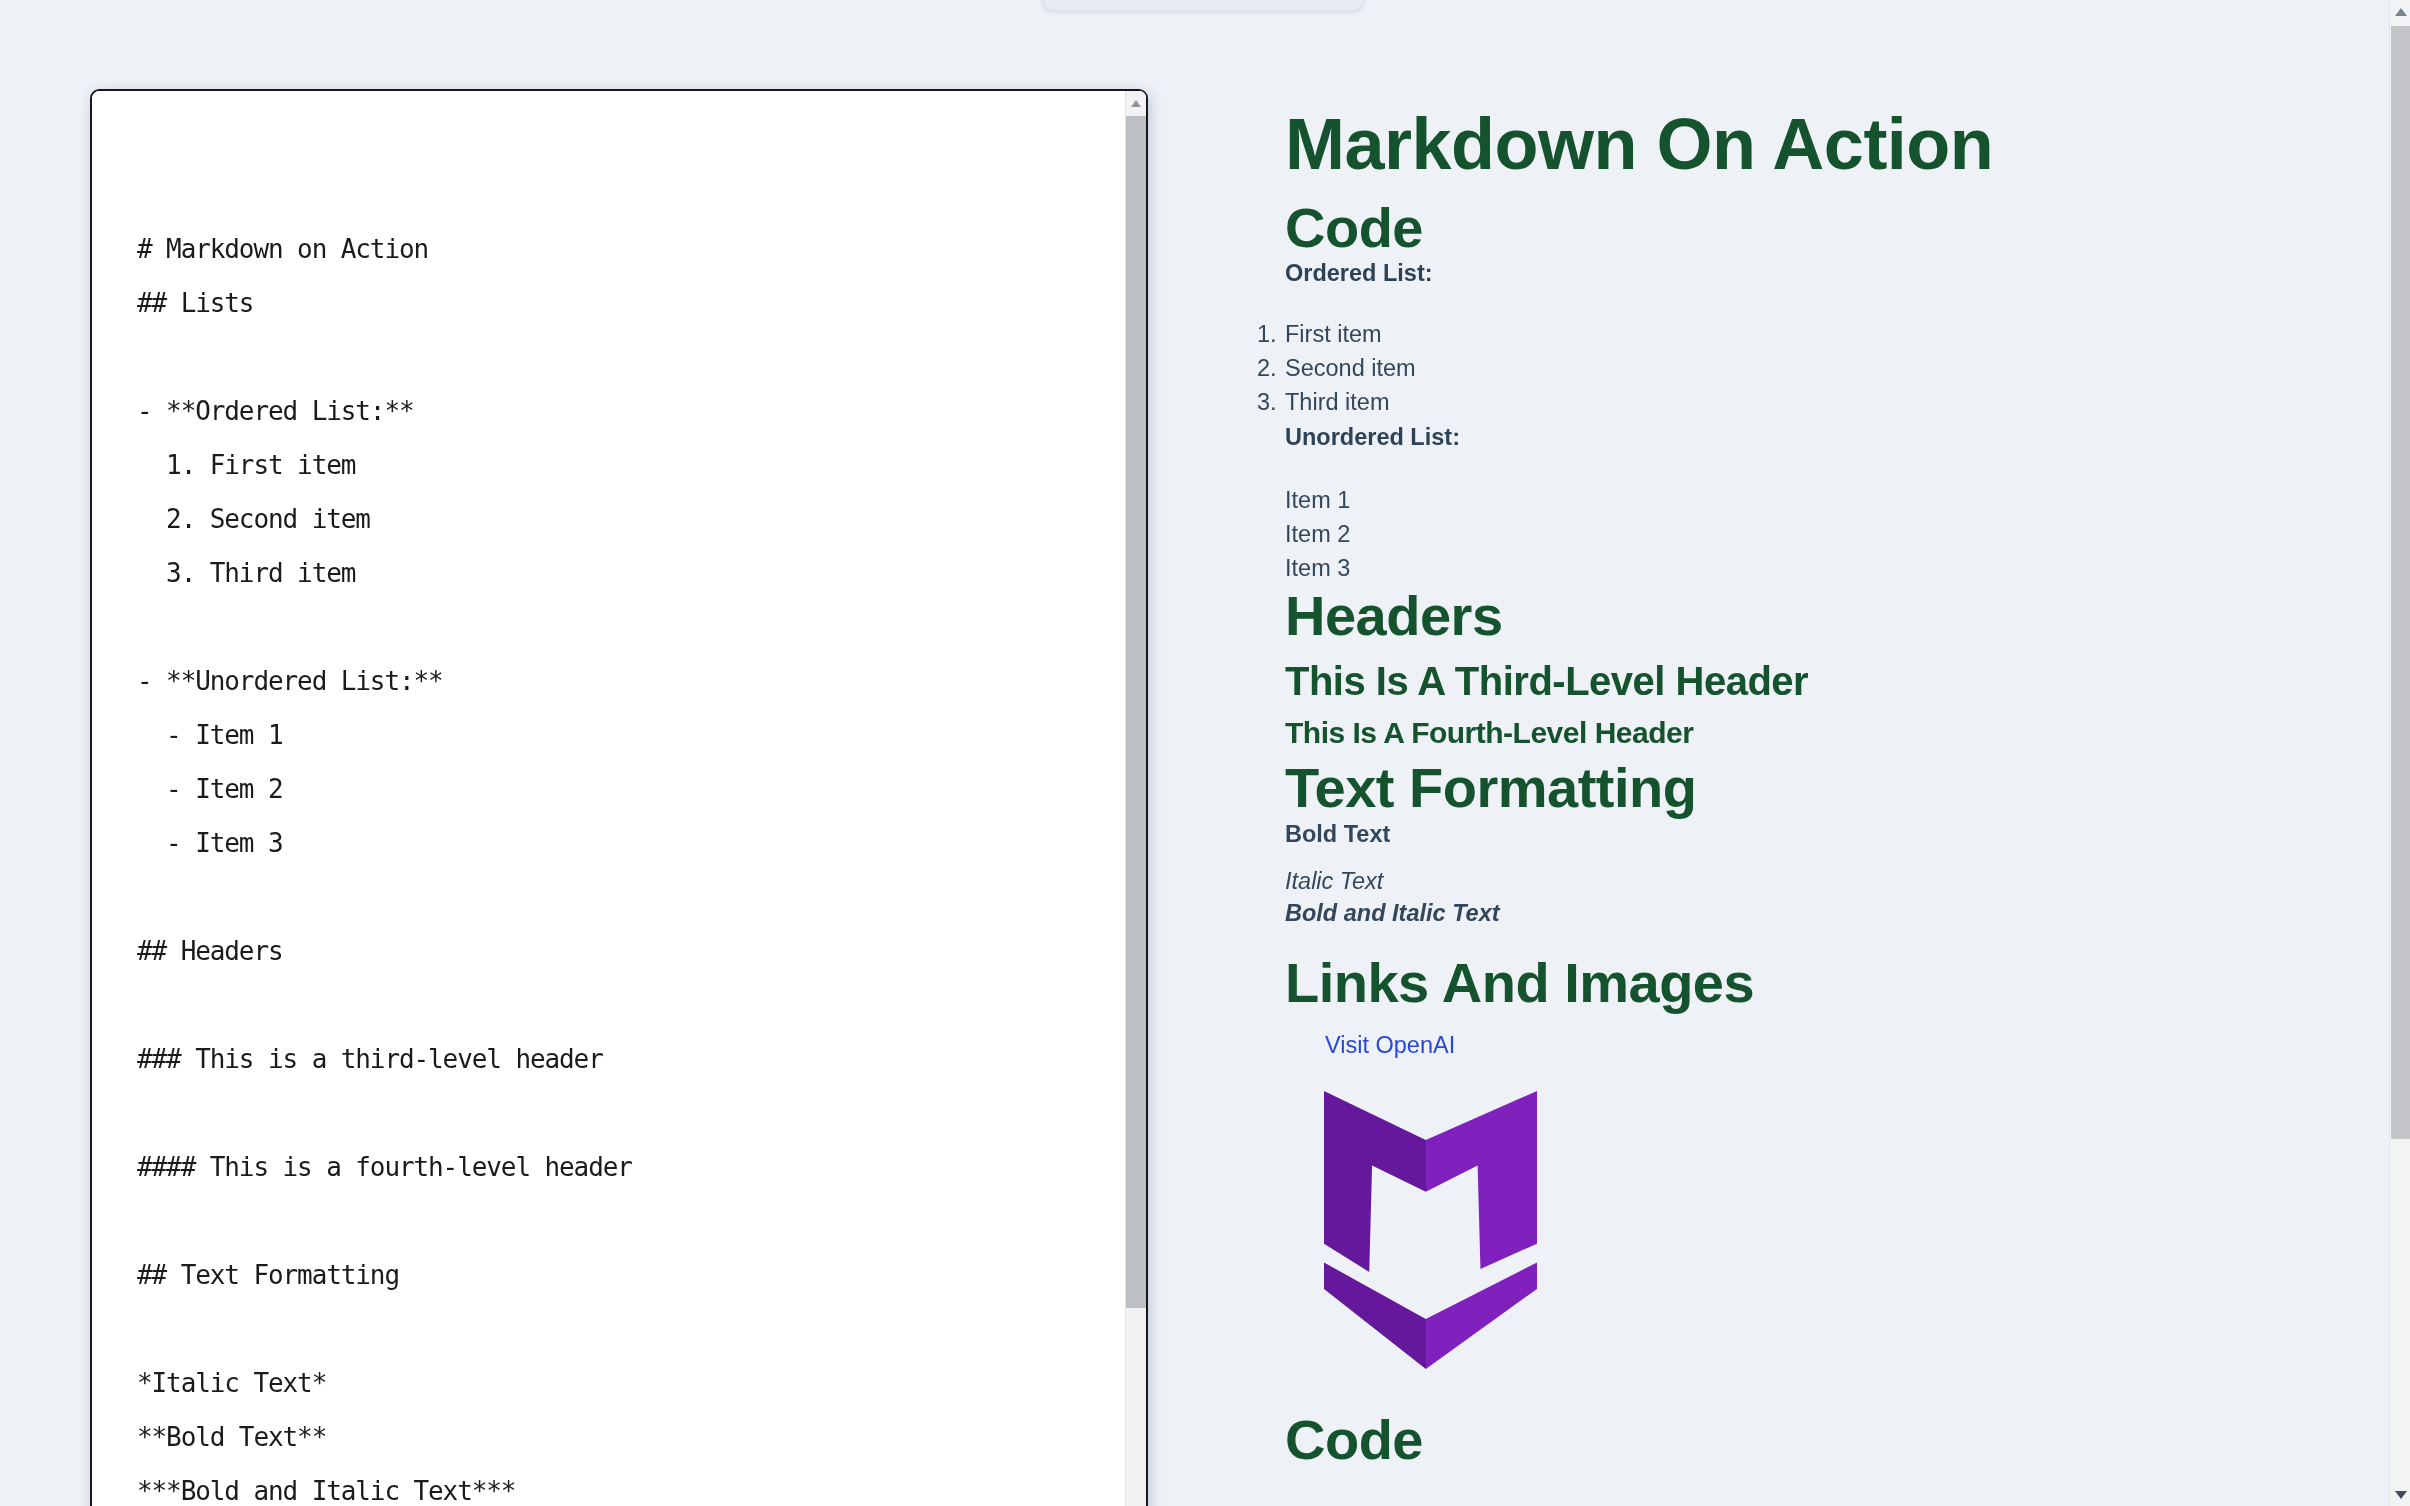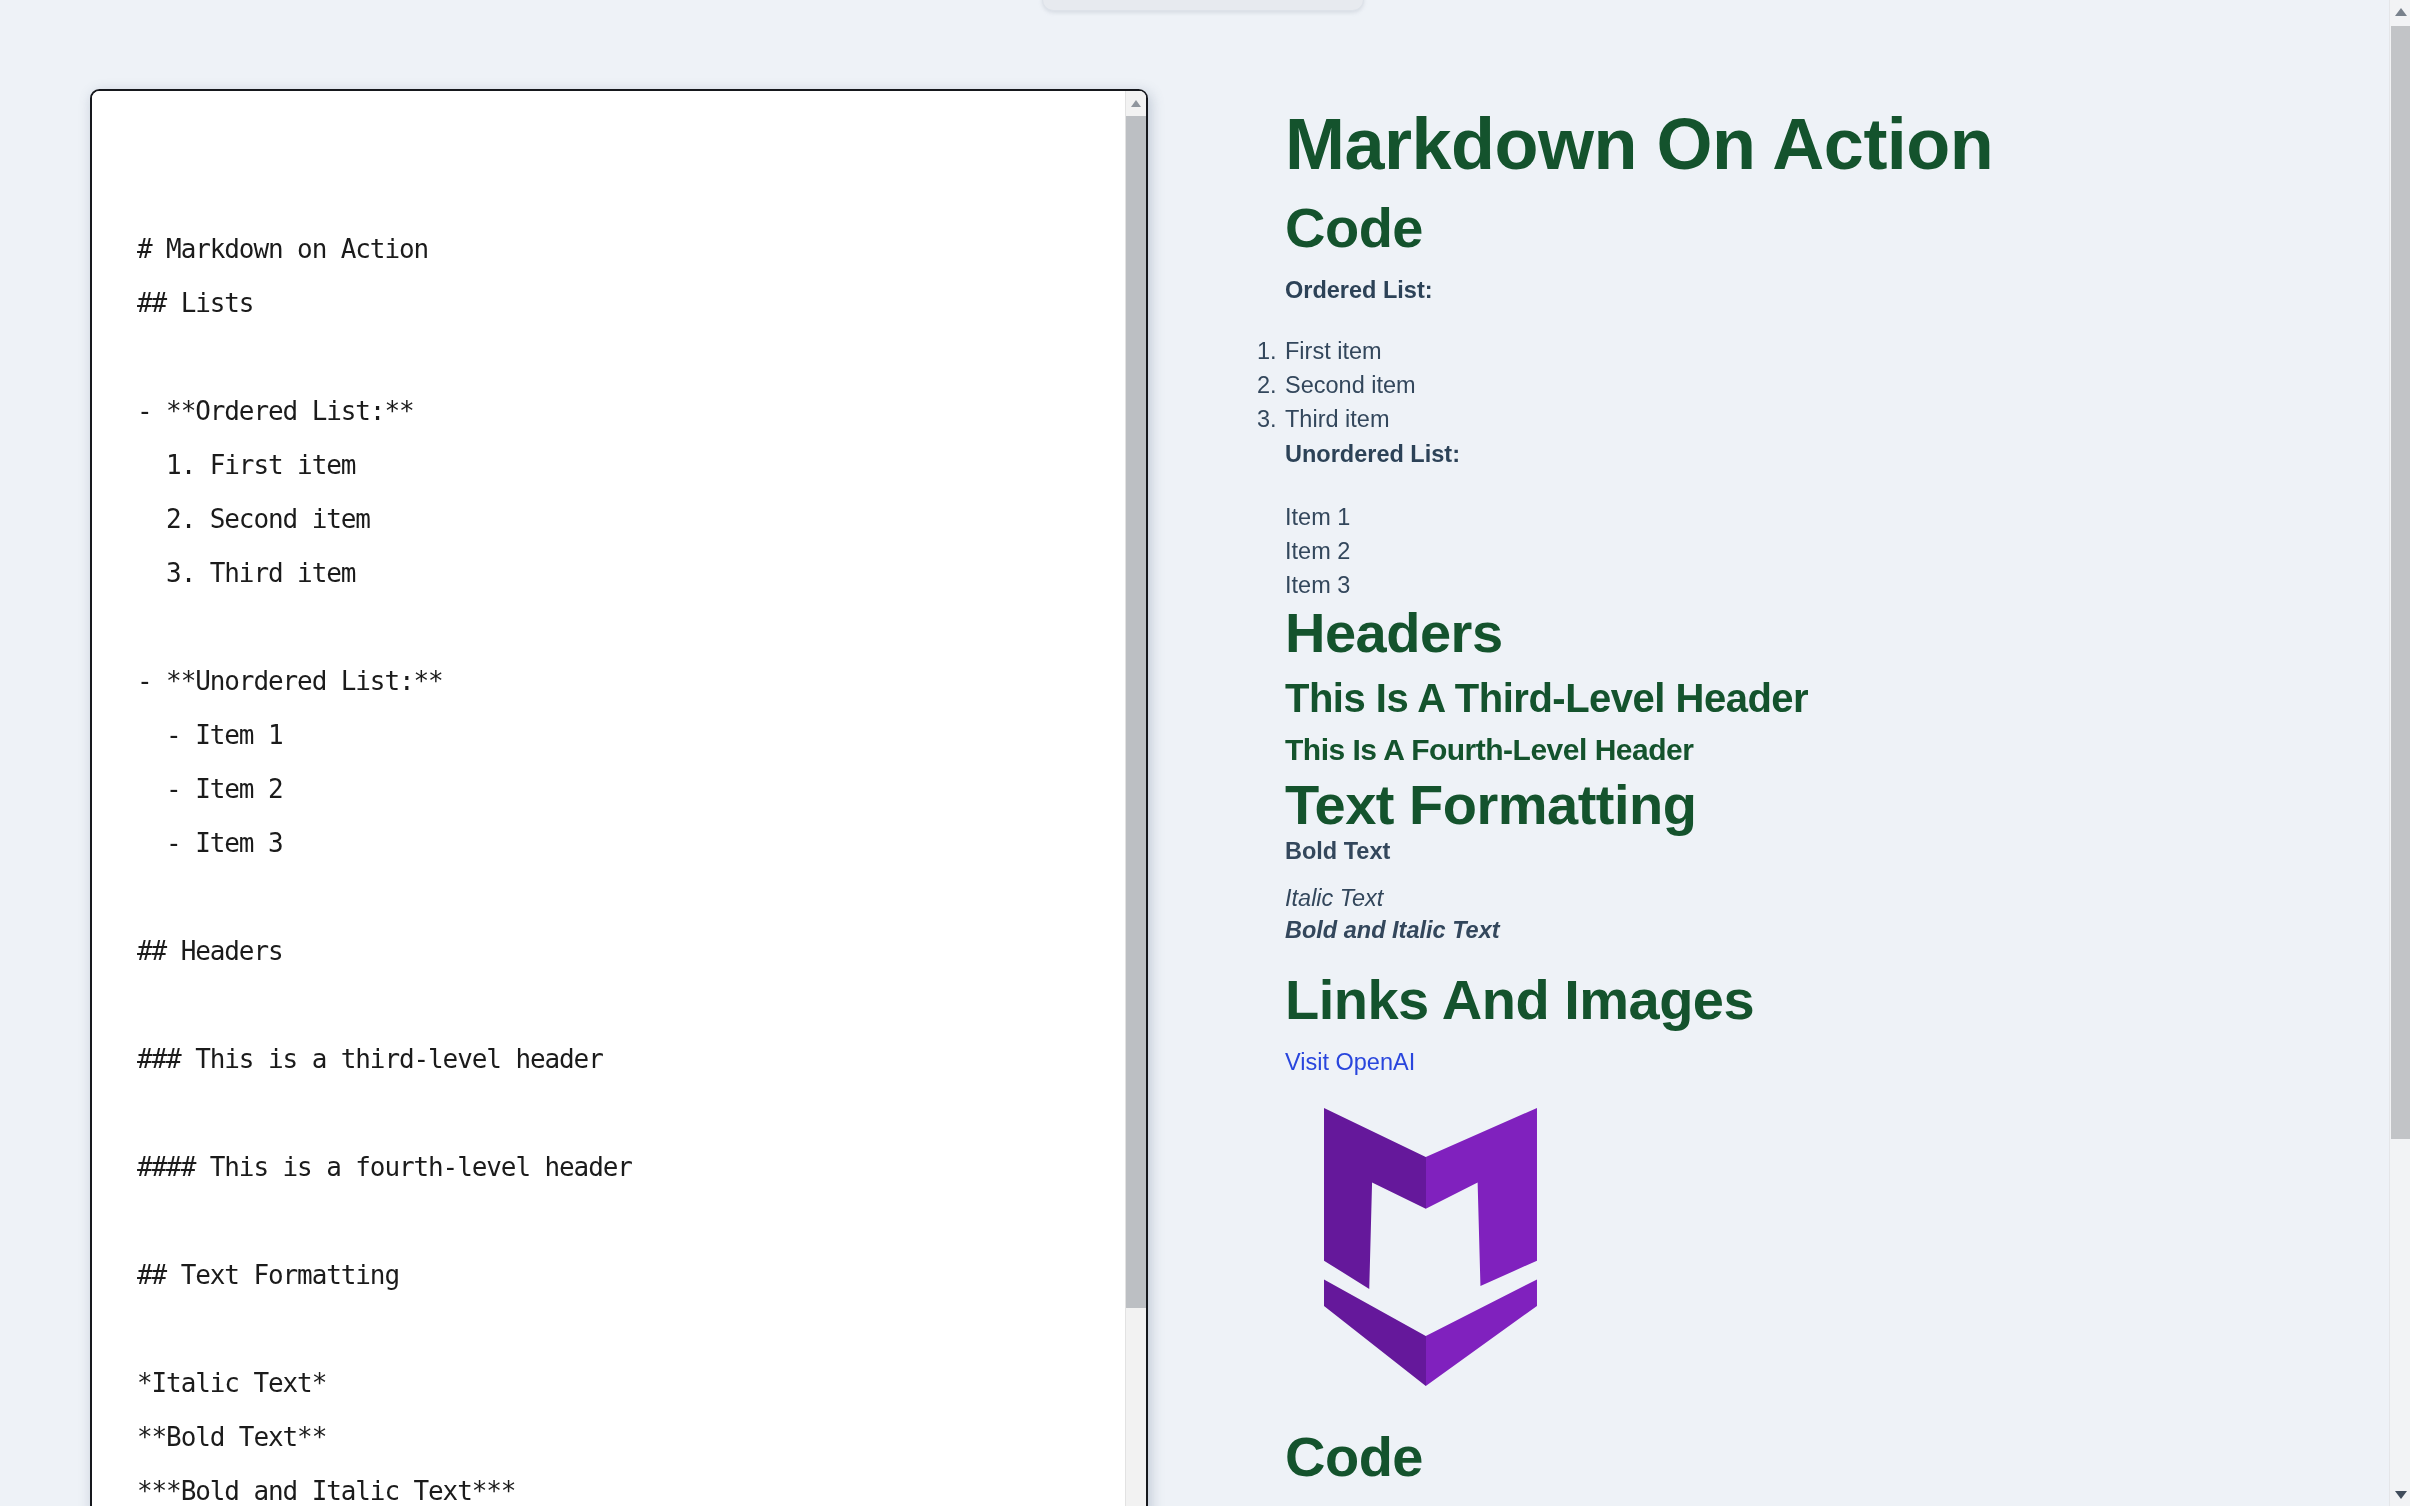--- a/index.html
+++ b/index.html
@@ -53,39 +53,39 @@
   .preview{
     position:absolute;left:1285px;top:0;width:1092px;
     color:#32465a;
   }
   .preview h1,.preview h2,.preview h3,.preview h4{
     margin:0;color:#14532d;font-weight:800;line-height:1.1;letter-spacing:-0.5px;
   }
   .pv-title{margin-top:105px !important;font-size:72px;letter-spacing:-0.9px;}
   .pv-h2-lists{margin-top:13px !important;font-size:56px;}
   .pv-label{margin:0;font-weight:700;font-size:23.5px;line-height:28px;color:#2c4257;}
-  .pv-label-ordered{margin-top:17px;}
+  .pv-label-ordered{}
   .pv-label-unordered{margin-top:3.8px;}
   ol.pv-ol{margin:30px 0 0;padding:0;}
   ul.pv-ul{margin:32px 0 0;padding:0;list-style:none;}
   .pv-ol li,.pv-ul li{
     list-style:none;position:relative;font-size:23.5px;line-height:34px;color:#33475c;
   }
   .pv-ol .num{position:absolute;left:-28px;width:24.5px;}
   .pv-h2{font-size:56px;}
   .pv-h2-headers{margin-top:0 !important;}
   .pv-h3{margin-top:13px !important;font-size:40px;font-weight:700;}
   .pv-h4{margin-top:13px !important;font-size:30px;line-height:1.2;font-weight:700;}
   .pv-h2-fmt{margin-top:7.5px !important;}
   .pv-p{margin:0;font-size:23.5px;line-height:32px;color:#33475c;}
   .pv-italic{margin-top:15px;font-style:italic;}
   .pv-bold{font-weight:700;}
   .pv-bold-italic{font-weight:700;font-style:italic;}
   .pv-h2-links{margin-top:22.6px !important;}
-  .pv-link-row{margin-top:17px;line-height:30px;}
+  .pv-link-row{margin-top:17px;line-height:30px;margin-left:40px;}
   .pv-link{color:#2946dd;text-decoration:none;font-size:23.5px;}
   .pv-logo{display:block;margin:31px 0 0 38px;width:215px;height:278px;}
   .pv-h2-code{margin-top:40px !important;}
 
   
   .page-scrollbar{
     position:absolute;top:0;right:0;width:21.7px;height:1507px;
     background:#f2f3f5;border-left:0.9px solid #e4e6e9;box-sizing:border-box;
   }
   .pg-up-btn,.pg-down-btn{

